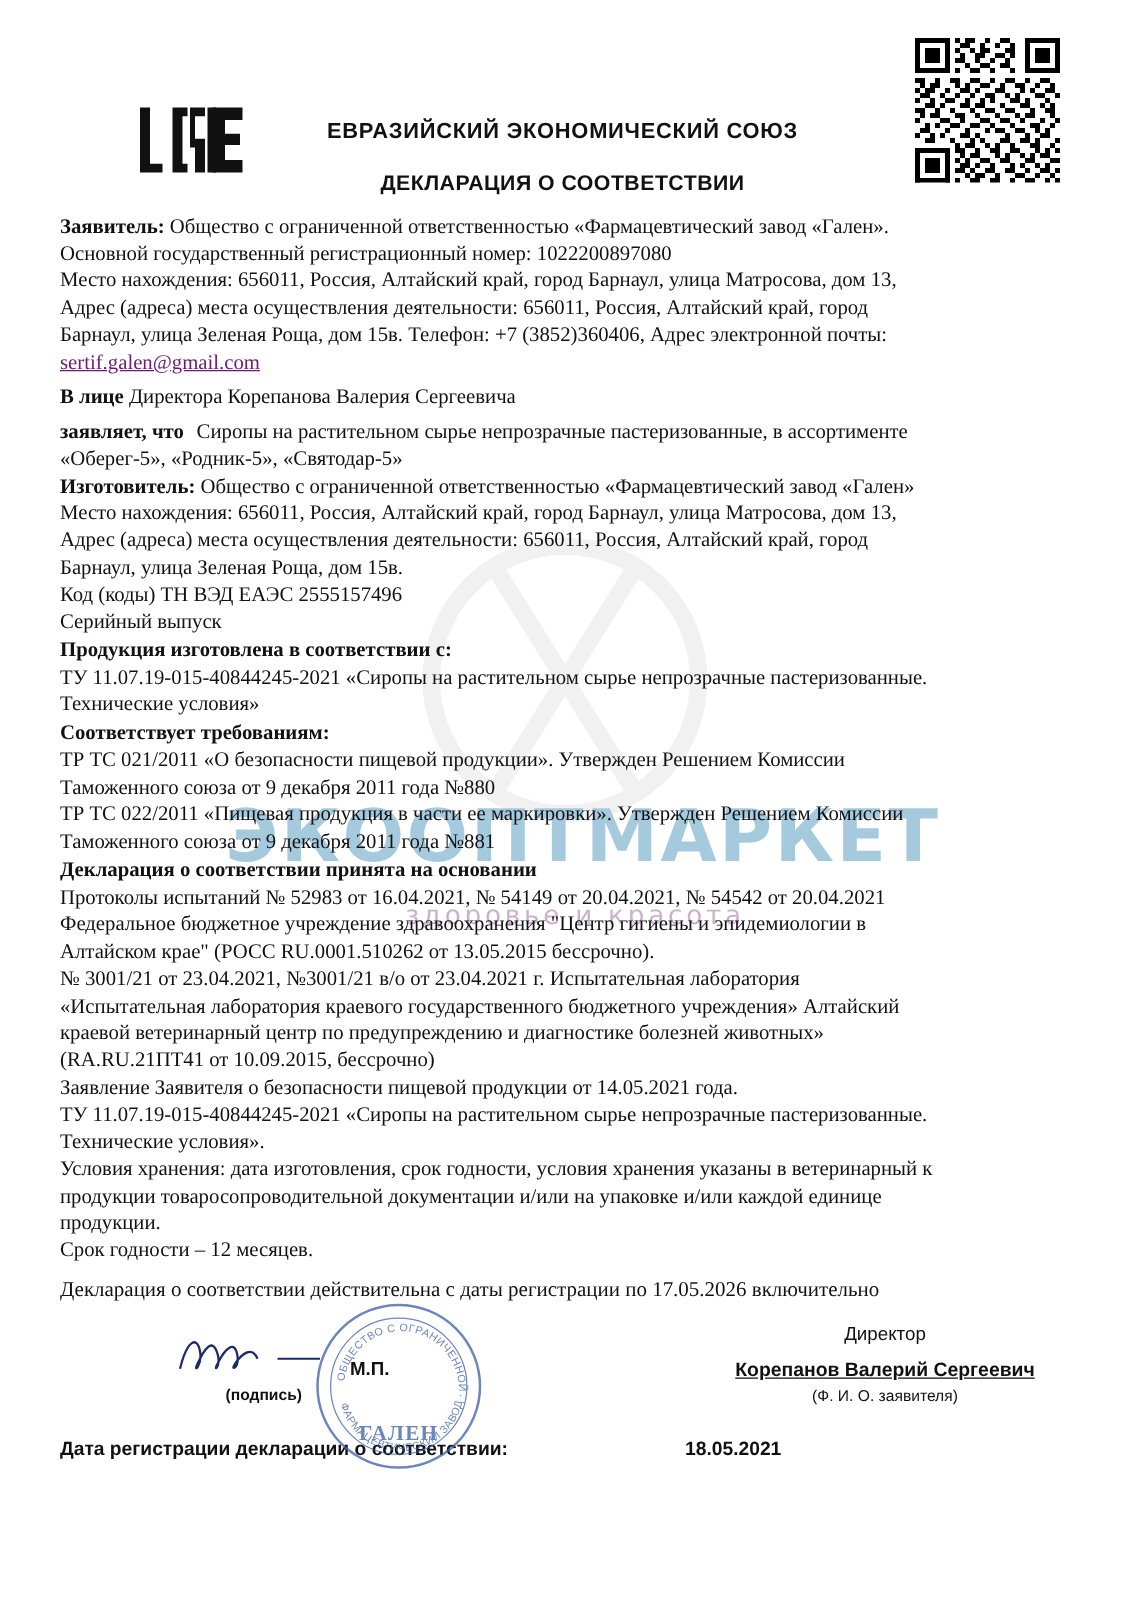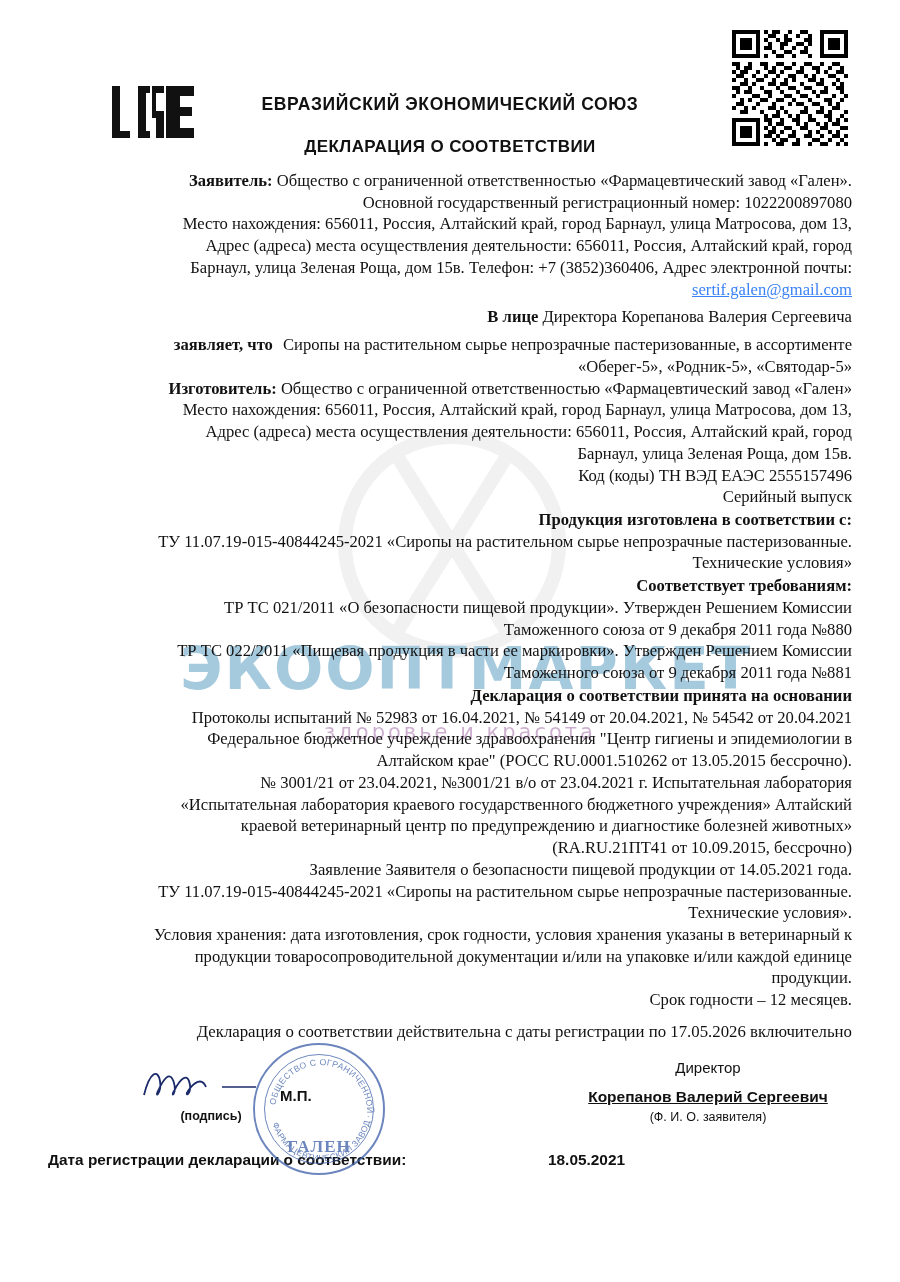--- a/index.html
+++ b/index.html
@@ -134,26 +134,25 @@
     font-weight: bold;
     letter-spacing: 0.4px;
     margin-top: 22px;
   }
 
   
   .body-text {
     font-size: 16.6px;
     line-height: 1.31;
     margin-top: 18px;
-    text-align: right;
   }
   .p { margin: 0 0 0 0; }
   .b { font-weight: bold; }
   .email {
-    color: #3b82f6;
+    color: #701a75;
   }
   .sect-head {
     font-weight: bold;
     margin-top: 1px;
   }
 
   
   .sig-area {
     position: relative;
     height: 96px;

